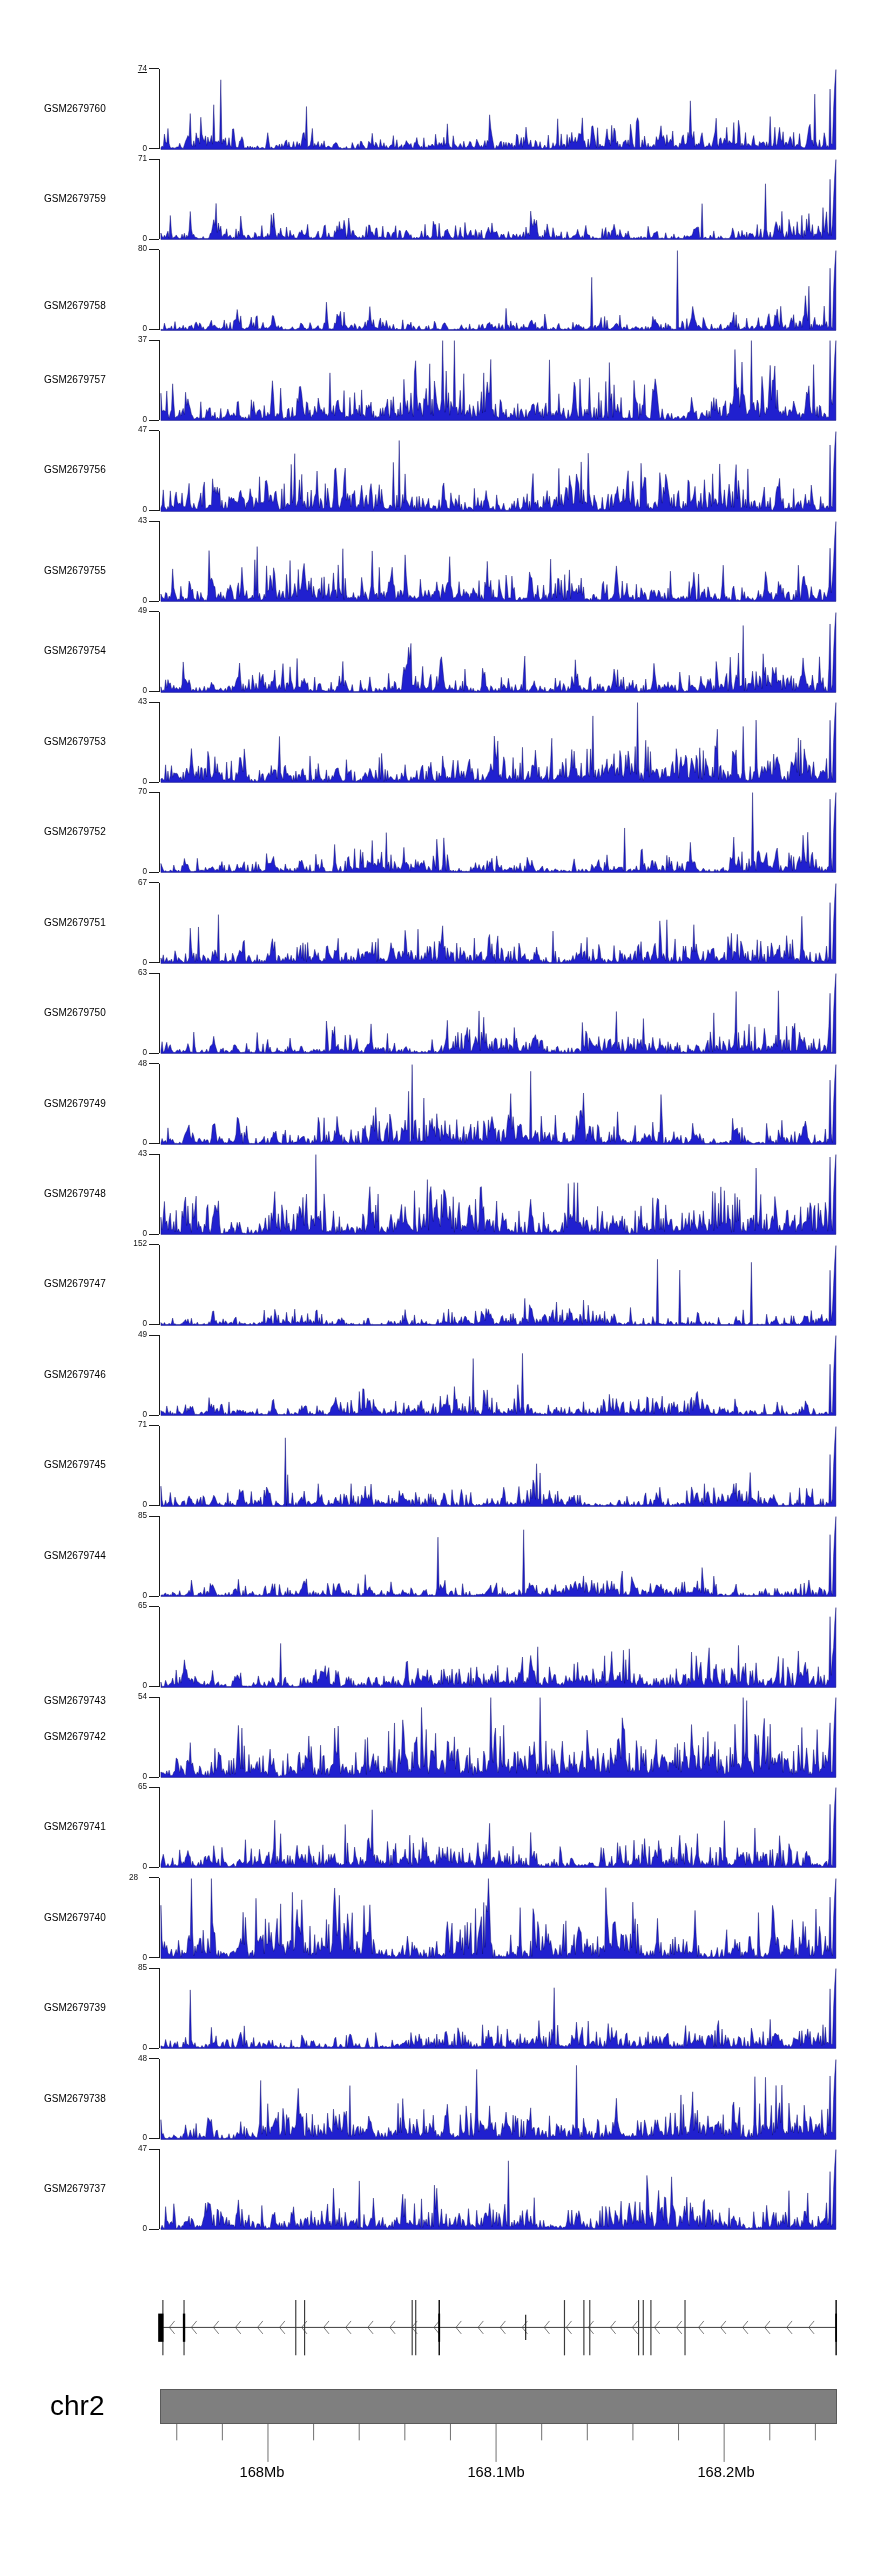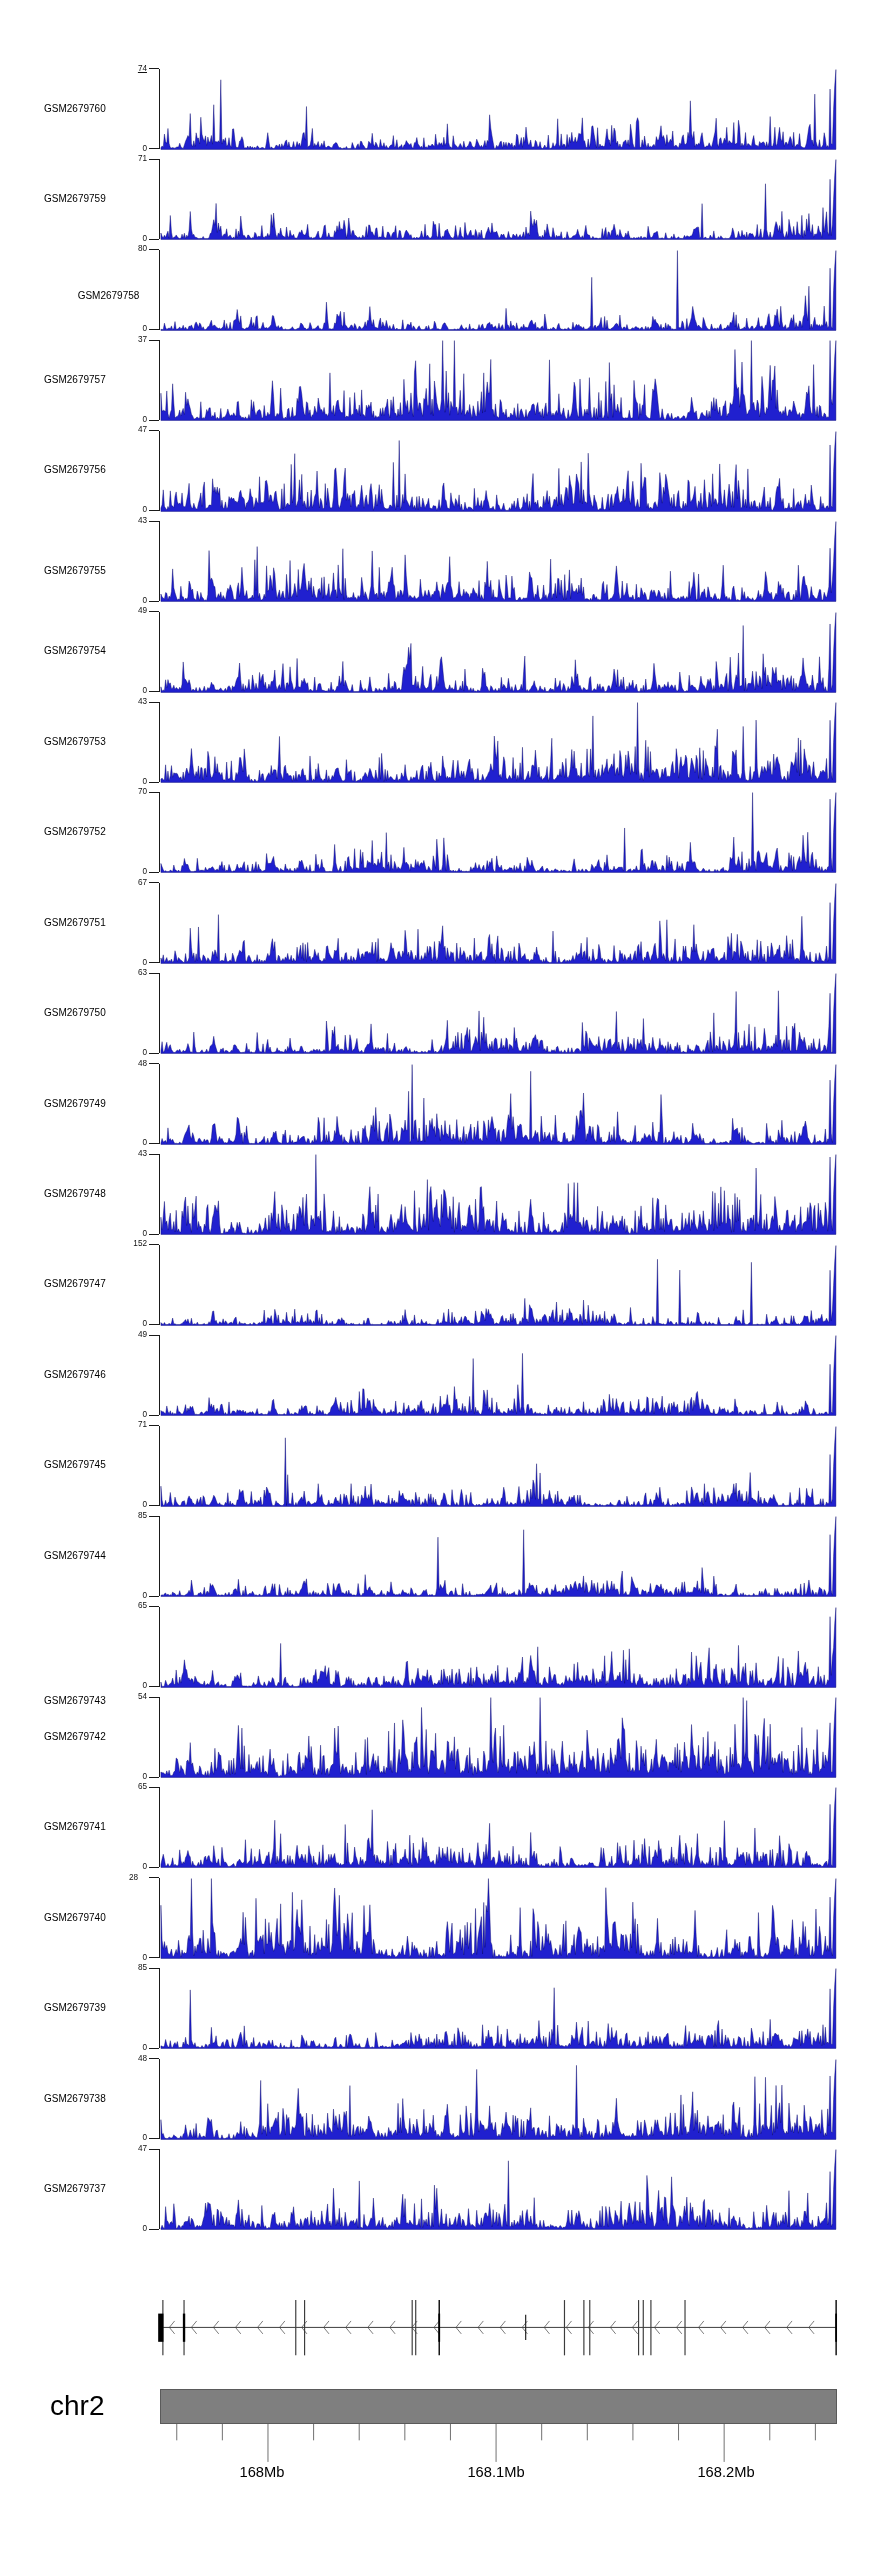--- a/index.html
+++ b/index.html
@@ -43,21 +43,21 @@
         <div class="ynum" style="left: 112px; top: 154px;">71</div>
         <div class="ynum" style="left: 112px; top: 234px;">0</div>
         <div class="yaxis-line" style="left: 159px; top: 159px; height: 80px;"></div>
         <div class="ytick" style="left: 149px; width: 10px; top: 159px;"></div>
         <div class="ytick" style="left: 149px; width: 10px; top: 239px;"></div>
         <svg class="cov-svg" width="678" height="81" style="left: 160px; top: 159px;" viewBox="0 0 1152 138">
           <polygon points="0,137 0,126.1 2,131.7 4,134.1 6,129.8 8,133.8 10,127.9 12,122.9 14,135.1 16,96.2 18,124.7 20,135.4 22,133.3 24,132.8 26,129.4 28,132.4 30,134.8 32,135.4 34,135.1 36,128.0 38,134.4 40,126.4 42,135.4 44,129.7 46,133.2 48,121.5 50,89.4 52,119.2 54,129.8 56,128.3 58,133.2 60,133.5 62,134.5 64,135.4 66,135.4 68,135.2 70,135.4 72,131.9 74,135.4 76,135.4 78,135.4 80,135.4 82,134.3 84,127.0 86,125.8 88,114.9 90,103.4 92,112.9 94,75.7 96,125.1 98,109.0 100,122.8 102,114.3 104,132.7 106,130.2 108,127.6 110,128.8 112,118.9 114,133.2 116,131.6 118,129.3 120,133.3 122,135.2 124,132.7 126,135.4 128,119.0 130,134.6 132,122.8 134,130.7 136,97.2 138,116.8 140,130.9 142,130.1 144,133.5 146,135.4 148,129.5 150,130.1 152,133.6 154,135.4 156,133.6 158,134.7 160,125.0 162,127.2 164,133.8 166,131.4 168,132.2 170,132.0 172,113.3 174,133.0 176,133.7 178,131.4 180,132.5 182,126.7 184,132.6 186,127.3 188,94.7 190,116.2 192,92.0 194,115.2 196,129.0 198,134.0 200,125.9 202,129.0 204,117.6 206,128.3 208,131.8 210,131.9 212,134.2 214,115.8 216,130.9 218,134.2 220,121.4 222,129.3 224,131.3 226,128.3 228,134.5 230,134.5 232,135.1 234,130.1 236,124.2 238,125.9 240,120.7 242,127.2 244,129.5 246,129.6 248,124.5 250,111.3 252,131.3 254,135.0 256,132.7 258,135.4 260,134.3 262,134.0 264,131.9 266,127.2 268,122.7 270,134.3 272,134.9 274,132.8 276,127.1 278,114.0 280,112.3 282,132.3 284,132.8 286,125.8 288,133.1 290,133.5 292,132.8 294,134.1 296,122.1 298,126.3 300,113.8 302,122.9 304,106.6 306,121.2 308,118.6 310,120.8 312,104.4 314,115.0 316,134.8 318,125.4 320,100.5 322,117.9 324,131.5 326,122.3 328,121.9 330,129.8 332,130.5 334,133.0 336,134.5 338,132.3 340,134.7 342,134.5 344,129.4 346,134.1 348,131.5 350,115.1 352,132.4 354,112.3 356,112.9 358,124.7 360,124.1 362,128.5 364,131.5 366,118.5 368,117.3 370,134.1 372,132.7 374,133.0 376,132.3 378,114.3 380,132.4 382,134.0 384,134.8 386,124.4 388,124.9 390,129.2 392,135.1 394,128.3 396,124.8 398,125.4 400,113.6 402,134.4 404,134.5 406,121.8 408,122.4 410,133.2 412,135.0 414,133.5 416,125.2 418,121.1 420,124.0 422,126.8 424,131.1 426,128.8 428,135.3 430,134.5 432,133.8 434,135.4 436,133.1 438,135.1 440,134.1 442,131.8 444,122.5 446,131.8 448,133.8 450,111.2 452,133.3 454,129.5 456,132.3 458,134.9 460,134.8 462,131.1 464,106.0 466,112.4 468,111.5 470,130.6 472,134.8 474,109.5 476,130.6 478,135.4 480,131.3 482,132.9 484,122.3 486,121.7 488,119.3 490,125.4 492,129.2 494,133.3 496,134.3 498,135.4 500,130.8 502,113.3 504,128.1 506,135.4 508,128.2 510,116.3 512,130.3 514,132.7 516,135.0 518,108.1 520,125.0 522,130.9 524,129.7 526,124.4 528,121.0 530,131.6 532,129.2 534,132.7 536,120.0 538,125.3 540,135.4 542,124.8 544,131.8 546,121.1 548,134.0 550,135.4 552,135.4 554,126.7 556,122.2 558,116.1 560,123.2 562,127.5 564,108.9 566,124.6 568,124.7 570,124.9 572,123.2 574,128.6 576,134.9 578,132.7 580,127.8 582,130.5 584,127.7 586,132.9 588,135.4 590,133.5 592,123.4 594,131.8 596,134.6 598,134.5 600,127.9 602,129.9 604,132.6 606,127.5 608,134.7 610,131.8 612,128.7 614,134.2 616,130.4 618,124.1 620,135.0 622,115.9 624,128.6 626,125.7 628,130.9 630,88.7 632,108.7 634,115.0 636,102.5 638,112.6 640,104.2 642,124.1 644,133.2 646,131.1 648,135.2 650,129.8 652,134.6 654,120.7 656,128.6 658,110.6 660,120.5 662,130.3 664,133.8 666,132.8 668,117.0 670,125.9 672,135.4 674,129.9 676,133.0 678,130.8 680,132.6 682,123.9 684,135.4 686,135.4 688,133.9 690,135.3 692,123.8 694,131.2 696,135.4 698,134.7 700,134.2 702,131.1 704,130.7 706,129.7 708,127.4 710,119.8 712,127.7 714,132.5 716,134.6 718,130.6 720,135.4 722,123.9 724,113.1 726,127.0 728,129.5 730,129.6 732,135.4 734,135.2 736,131.8 738,135.0 740,134.6 742,134.5 744,135.2 746,135.4 748,134.7 750,135.4 752,118.6 754,133.6 756,123.1 758,116.5 760,135.4 762,124.0 764,125.2 766,131.9 768,121.9 770,120.9 772,111.1 774,119.6 776,131.8 778,128.8 780,132.3 782,120.1 784,127.2 786,132.5 788,133.8 790,132.8 792,126.0 794,131.0 796,122.5 798,130.7 800,135.4 802,134.6 804,135.4 806,133.2 808,135.4 810,134.3 812,134.4 814,132.8 816,135.4 818,131.3 820,135.4 822,133.6 824,133.2 826,133.7 828,135.4 830,114.6 832,125.8 834,133.7 836,133.9 838,131.6 840,125.9 842,125.9 844,124.0 846,123.7 848,135.4 850,134.9 852,135.0 854,134.2 856,135.4 858,135.0 860,125.6 862,134.0 864,135.4 866,135.4 868,135.4 870,131.8 872,135.4 874,127.6 876,134.0 878,135.4 880,134.3 882,132.5 884,135.4 886,135.2 888,135.4 890,135.0 892,130.1 894,133.6 896,130.8 898,131.4 900,132.9 902,131.1 904,131.2 906,127.1 908,119.4 910,119.6 912,117.0 914,116.1 916,116.1 918,134.6 920,132.9 922,76.1 924,135.4 926,134.2 928,133.0 930,135.4 932,135.4 934,135.4 936,129.6 938,133.3 940,134.0 942,122.5 944,135.0 946,135.4 948,135.4 950,132.2 952,135.4 954,130.8 956,133.8 958,135.4 960,135.4 962,134.9 964,135.4 966,135.4 968,135.4 970,132.7 972,128.2 974,117.4 976,124.0 978,134.6 980,134.5 982,133.2 984,123.3 986,130.7 988,133.5 990,121.6 992,130.9 994,128.8 996,134.6 998,124.3 1000,135.2 1002,127.4 1004,126.5 1006,127.9 1008,127.4 1010,131.7 1012,134.1 1014,129.5 1016,111.5 1018,134.5 1020,129.8 1022,119.0 1024,134.8 1026,133.5 1028,118.5 1030,42.2 1032,120.5 1034,129.5 1036,134.9 1038,124.3 1040,133.9 1042,133.7 1044,127.2 1046,115.2 1048,106.7 1050,112.6 1052,123.9 1054,113.3 1056,126.1 1058,89.1 1060,125.9 1062,133.7 1064,131.4 1066,123.6 1068,133.7 1070,102.8 1072,114.3 1074,124.0 1076,130.7 1078,114.8 1080,129.4 1082,130.0 1084,106.8 1086,125.5 1088,128.4 1090,130.8 1092,95.9 1094,133.9 1096,121.7 1098,131.3 1100,102.1 1102,121.7 1104,92.9 1106,122.4 1108,127.1 1110,111.7 1112,133.3 1114,127.7 1116,128.5 1118,126.9 1120,113.9 1122,123.2 1124,125.0 1126,133.9 1128,82.8 1130,124.7 1132,108.4 1134,89.9 1136,124.1 1138,130.1 1140,34.6 1142,130.5 1144,111.2 1146,69.0 1148,28.2 1150,1.0 1150,137" fill="#2020cf" stroke="#000066" stroke-width="0.7"></polygon>
         </svg>
       </div>
       <div>
-        <div class="gsm-label" style="top: 288px; text-align: center;">GSM2679758</div>
+        <div class="gsm-label" style="top: 298px;">GSM2679758</div>
         <div class="ynum" style="left: 112px; top: 244px;">80</div>
         <div class="ynum" style="left: 112px; top: 324px;">0</div>
         <div class="yaxis-line" style="left: 159px; top: 250px; height: 80px;"></div>
         <div class="ytick" style="left: 149px; width: 10px; top: 249px;"></div>
         <div class="ytick" style="left: 149px; width: 10px; top: 329px;"></div>
         <svg class="cov-svg" width="678" height="81" style="left: 160px; top: 250px;" viewBox="0 0 1152 138">
           <polygon points="0,137 0,135.1 2,135.4 4,135.4 6,124.6 8,132.2 10,135.4 12,133.9 14,132.9 16,134.3 18,129.3 20,135.3 22,133.9 24,121.9 26,135.0 28,134.8 30,133.9 32,131.0 34,134.1 36,133.4 38,128.2 40,134.9 42,131.5 44,135.1 46,135.1 48,129.6 50,130.4 52,127.6 54,132.3 56,135.2 58,126.0 60,122.5 62,126.5 64,131.8 66,124.1 68,127.1 70,134.1 72,130.8 74,135.3 76,135.4 78,134.2 80,130.6 82,130.4 84,124.6 86,119.7 88,131.2 90,128.2 92,128.2 94,131.1 96,132.5 98,133.8 100,132.9 102,134.8 104,133.1 106,130.2 108,119.2 110,135.4 112,125.2 114,134.5 116,133.9 118,123.2 120,134.7 122,135.4 124,120.9 126,118.8 128,118.7 130,101.3 132,117.1 134,125.5 136,112.3 138,133.3 140,133.5 142,135.2 144,134.0 146,132.5 148,133.0 150,130.3 152,124.7 154,114.3 156,130.8 158,123.7 160,133.1 162,113.6 164,112.1 166,135.1 168,133.7 170,134.5 172,129.3 174,123.3 176,132.1 178,133.1 180,132.2 182,133.6 184,132.0 186,129.7 188,126.8 190,111.8 192,112.3 194,121.0 196,130.1 198,132.0 200,128.8 202,133.8 204,131.0 206,130.5 208,135.4 210,135.4 212,134.4 214,135.4 216,135.4 218,135.4 220,134.8 222,133.9 224,130.7 226,134.2 228,135.4 230,135.4 232,134.0 234,133.3 236,132.8 238,124.6 240,125.4 242,128.2 244,133.0 246,133.0 248,135.4 250,134.1 252,133.2 254,123.6 256,128.5 258,135.4 260,134.3 262,134.3 264,132.9 266,130.4 268,128.7 270,134.2 272,134.0 274,135.4 276,133.7 278,124.2 280,124.6 282,88.8 284,117.1 286,135.0 288,133.8 290,135.2 292,134.3 294,134.8 296,124.1 298,126.1 300,109.1 302,112.8 304,113.2 306,104.5 308,126.8 310,131.8 312,105.7 314,127.5 316,129.2 318,132.9 320,133.2 322,131.2 324,127.6 326,128.8 328,134.2 330,125.3 332,129.0 334,135.4 336,134.0 338,129.4 340,131.4 342,135.0 344,132.6 346,130.0 348,122.3 350,131.6 352,120.0 354,120.6 356,96.4 358,118.6 360,129.1 362,118.6 364,130.3 366,131.9 368,132.6 370,133.8 372,122.1 374,115.8 376,132.8 378,122.5 380,128.6 382,131.2 384,119.9 386,128.0 388,135.1 390,128.7 392,135.2 394,133.7 396,126.4 398,133.4 400,135.4 402,133.1 404,135.4 406,135.2 408,135.4 410,134.8 412,118.9 414,135.4 416,135.4 418,133.3 420,126.5 422,126.8 424,128.8 426,122.8 428,135.4 430,129.2 432,131.6 434,135.4 436,135.4 438,131.6 440,129.1 442,133.7 444,135.4 446,135.4 448,135.4 450,134.7 452,129.5 454,135.4 456,128.5 458,135.4 460,135.3 462,134.1 464,133.9 466,121.2 468,125.4 470,135.2 472,133.8 474,135.2 476,135.4 478,134.0 480,127.7 482,124.9 484,124.1 486,128.1 488,131.1 490,135.4 492,135.4 494,135.4 496,135.4 498,135.4 500,134.5 502,135.1 504,135.4 506,134.3 508,135.4 510,131.5 512,127.2 514,132.2 516,134.8 518,135.0 520,131.8 522,135.4 524,135.4 526,125.9 528,135.3 530,134.7 532,133.4 534,134.8 536,135.4 538,135.4 540,134.2 542,127.0 544,134.6 546,128.7 548,125.9 550,133.5 552,134.3 554,132.6 556,126.2 558,124.9 560,123.0 562,128.7 564,126.2 566,132.6 568,131.1 570,129.2 572,134.7 574,133.3 576,124.7 578,134.8 580,130.2 582,127.2 584,135.3 586,134.7 588,99.4 590,126.8 592,128.6 594,134.0 596,120.9 598,131.0 600,127.8 602,129.6 604,135.4 606,124.0 608,133.1 610,135.4 612,133.7 614,130.4 616,133.4 618,126.4 620,132.3 622,131.1 624,133.0 626,130.9 628,124.7 630,120.8 632,119.3 634,125.7 636,127.7 638,123.2 640,135.0 642,131.1 644,133.9 646,134.5 648,131.2 650,129.5 652,135.3 654,109.1 656,122.1 658,135.4 660,134.8 662,135.4 664,133.6 666,135.2 668,131.5 670,132.6 672,135.1 674,135.4 676,128.1 678,125.0 680,133.2 682,134.7 684,134.9 686,135.4 688,134.3 690,134.6 692,135.4 694,132.0 696,134.5 698,135.4 700,135.4 702,123.0 704,133.4 706,130.2 708,126.5 710,129.5 712,126.9 714,130.6 716,130.5 718,133.9 720,130.7 722,135.4 724,134.6 726,134.9 728,133.3 730,131.9 732,128.7 734,46.5 736,135.0 738,129.9 740,127.8 742,133.2 744,129.6 746,128.9 748,124.5 750,114.9 752,131.9 754,133.2 756,113.1 758,134.6 760,119.6 762,133.9 764,134.7 766,135.0 768,133.0 770,131.9 772,130.0 774,126.7 776,125.0 778,126.2 780,131.4 782,110.8 784,130.4 786,135.4 788,131.6 790,131.1 792,134.0 794,127.0 796,134.6 798,135.3 800,135.4 802,133.7 804,132.3 806,134.1 808,130.8 810,130.7 812,132.6 814,132.7 816,135.4 818,132.3 820,131.5 822,135.4 824,135.4 826,129.8 828,135.4 830,130.9 832,135.4 834,131.9 836,130.9 838,113.1 840,120.9 842,117.8 844,123.7 846,124.8 848,128.4 850,133.2 852,126.5 854,135.4 856,131.3 858,134.8 860,124.1 862,134.7 864,126.5 866,129.7 868,129.9 870,135.4 872,134.1 874,135.4 876,134.8 878,135.4 880,1.0 882,131.8 884,132.4 886,132.3 888,120.7 890,124.5 892,135.3 894,135.0 896,116.8 898,133.9 900,128.2 902,121.9 904,114.4 906,96.1 908,107.8 910,118.4 912,123.8 914,131.0 916,127.8 918,130.4 920,132.6 922,134.4 924,114.9 926,120.2 928,128.3 930,131.9 932,134.6 934,135.3 936,135.4 938,126.0 940,133.5 942,134.5 944,132.7 946,135.4 948,132.3 950,135.0 952,129.2 954,125.9 956,135.4 958,135.3 960,133.0 962,133.8 964,131.2 966,127.6 968,132.2 970,123.3 972,124.6 974,118.3 976,106.0 978,131.0 980,110.3 982,135.0 984,125.2 986,134.8 988,135.2 990,134.0 992,133.8 994,130.9 996,134.1 998,116.1 1000,130.1 1002,134.8 1004,133.8 1006,129.9 1008,129.6 1010,135.4 1012,133.0 1014,131.0 1016,127.0 1018,115.2 1020,128.5 1022,131.5 1024,129.1 1026,133.8 1028,134.1 1030,128.2 1032,128.2 1034,114.5 1036,108.5 1038,125.9 1040,131.5 1042,130.7 1044,128.2 1046,110.5 1048,114.3 1050,100.8 1052,119.9 1054,130.3 1056,95.8 1058,121.5 1060,131.9 1062,131.3 1064,127.2 1066,135.4 1068,132.1 1070,132.4 1072,123.1 1074,115.4 1076,122.6 1078,110.1 1080,133.8 1082,123.7 1084,129.7 1086,131.8 1088,120.8 1090,121.9 1092,131.7 1094,115.9 1096,110.3 1098,77.9 1100,103.6 1102,120.1 1104,61.6 1106,134.6 1108,126.2 1110,133.8 1112,122.2 1114,114.6 1116,128.5 1118,126.7 1120,129.9 1122,126.9 1124,131.4 1126,127.1 1128,129.9 1130,95.5 1132,128.3 1134,122.0 1136,133.2 1138,129.3 1140,31.0 1142,129.8 1144,134.3 1146,69.0 1148,28.2 1150,1.0 1150,137" fill="#2020cf" stroke="#000066" stroke-width="0.7"></polygon>
         </svg>
       </div>
       <div>

